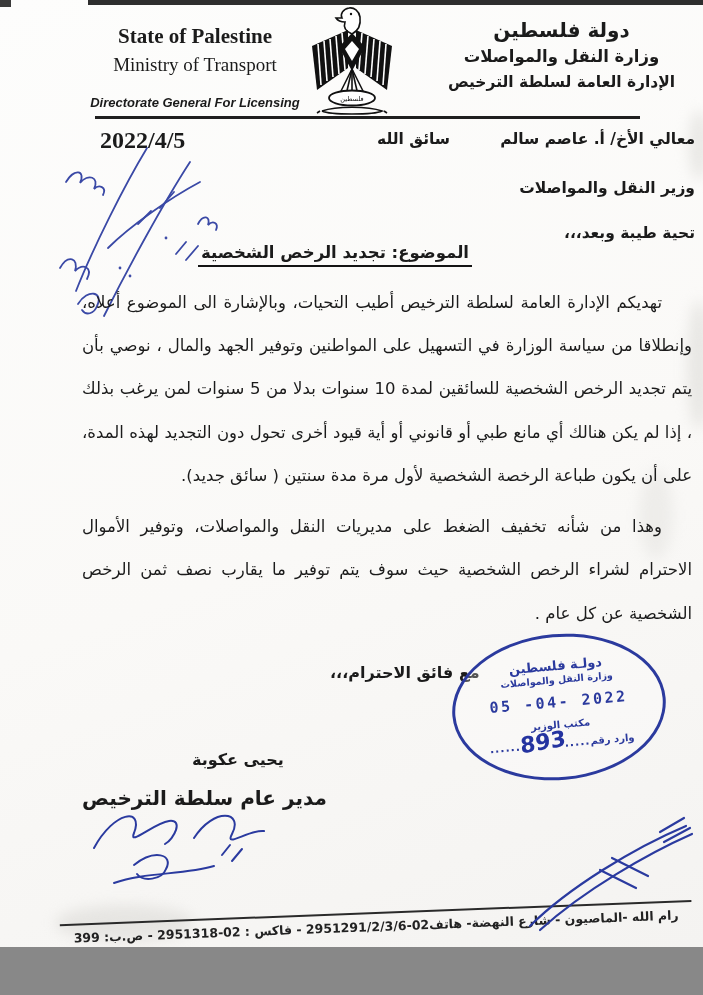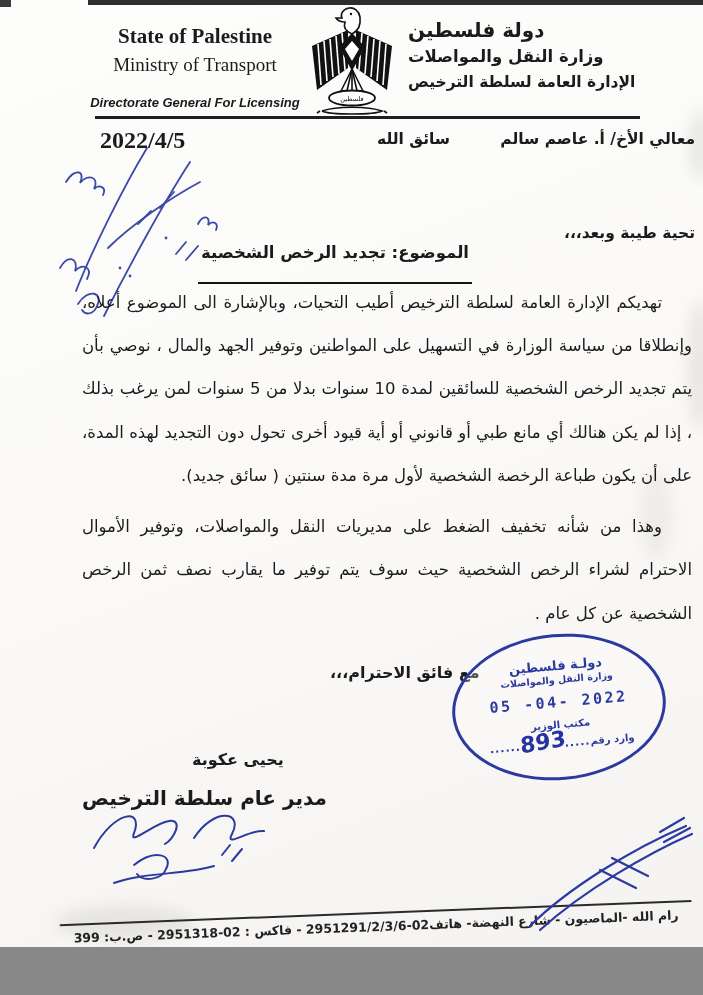--- a/index.html
+++ b/index.html
@@ -20,32 +20,32 @@
   .b1{right:-6px;top:110px;width:20px;height:70px;}
   .b2{right:-8px;top:300px;width:24px;height:130px;}
   .b3{left:55px;bottom:6px;width:140px;height:36px;}
   .b4{right:30px;top:470px;width:34px;height:90px;opacity:.35;}
   
   .header-en{left:78px;top:24px;width:234px;text-align:center;font-family:"Liberation Serif",serif;}
   .header-en .l1{font-size:21px;font-weight:bold;}
   .header-en .l2{font-size:19px;font-weight:normal;margin-top:5px;}
   .header-en .l3{font-size:13px;font-weight:bold;font-style:italic;font-family:"Liberation Sans",sans-serif;margin-top:19px;text-align:center;}
   .emblem{left:302px;top:5px;width:100px;height:112px;}
-  .header-ar{left:408px;top:18px;width:275px;text-align:left;direction:rtl;}
+  .header-ar{left:424px;top:18px;width:275px;text-align:center;direction:rtl;}
   .header-ar .l1{font-size:20px;font-weight:bold;}
   .header-ar .l2{font-size:16.5px;font-weight:bold;margin-top:5px;}
   .header-ar .l3{font-size:15.5px;font-weight:bold;margin-top:7px;}
   .rule{left:95px;top:116px;width:545px;height:3px;background:#1f1f1f;}
   
   .date{left:100px;top:127px;font-family:Liberation Serif, serif;font-weight:bold;font-size:24px;}
   .addressee{right:8px;top:130px;width:318px;direction:rtl;display:flex;justify-content:space-between;font-weight:bold;font-size:15.5px;}
   .minister{right:8px;top:179px;direction:rtl;font-weight:bold;font-size:15.5px;}
   .greeting{right:8px;top:224px;direction:rtl;font-weight:bold;font-size:15.5px;}
   .subject-wrap{left:5px;top:243px;width:660px;text-align:center;direction:rtl;}
-  .subject-wrap span{display:inline-block;font-weight:bold;font-size:16.5px;border-bottom:2px solid #141414;padding:0 3px 20px;}
+  .subject-wrap span{display:inline-block;font-weight:bold;font-size:16.5px;border-bottom:2px solid #141414;padding:0 3px 3px;}
   
   .body{left:82px;top:281px;width:610px;direction:rtl;text-align:justify;font-size:16.5px;line-height:2.62;}
   .body p{margin:0;text-indent:30px;}
   .body p + p{margin-top:8px;}
   .closing{left:330px;top:663px;direction:rtl;font-weight:bold;font-size:16px;}
   
   .stamp{left:452px;top:634px;width:208px;height:140px;border:3px solid #2b3a9e;border-radius:50%;
     transform:rotate(-5deg);color:#2b3a9e;display:flex;flex-direction:column;align-items:center;
     justify-content:center;direction:rtl;text-align:center;background:rgba(255,255,255,.25);}
   .stamp .s1{font-size:13px;font-weight:bold;letter-spacing:1px;}
@@ -134,20 +134,21 @@
   </div>
 
   <div class="abs rule"></div>
 
   <div class="abs date">2022/4/5</div>
 
   <div class="abs addressee">
     <span>معالي الأخ/ أ. عاصم سالم</span>
     <span>سائق الله</span>
   </div>
+  <div class="abs minister">وزير النقل والمواصلات</div>
   <div class="abs greeting">تحية طيبة وبعد،،،</div>
 
   <svg class="abs annotation" viewBox="0 0 195 205">
     <g class="ink" stroke-width="1.8" opacity="0.92">
       <path d="M28 165 C45 122 76 60 99 22"></path>
       <path d="M56 190 C80 142 116 76 142 36"></path>
       <path d="M18 56 C26 42 38 44 32 57 C40 47 52 51 46 63 C51 58 59 61 55 69"></path>
       <path d="M60 122 C82 100 122 72 152 56"></path>
       <path d="M112 82 L126 66"></path>
       <path d="M90 98 L103 85"></path>

